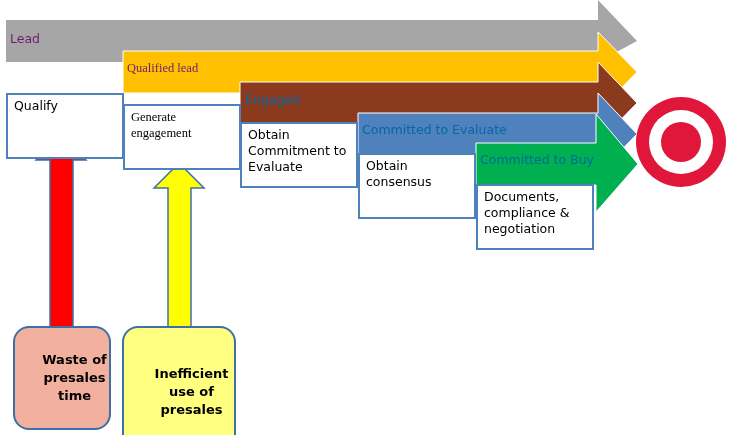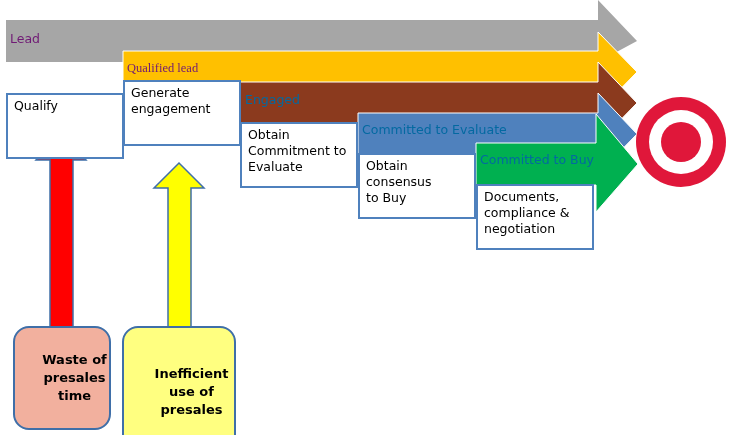--- a/index.html
+++ b/index.html
@@ -34,32 +34,31 @@
 
 <div class="lbl hdr dark" style="left:10px;top:30px;">Lead</div>
 <div class="lbl hdr dark" style="left:127px;top:60px;font-family:Liberation Serif, serif;">Qualified lead</div>
 <div class="lbl hdr" style="left:245px;top:91px;">Engaged</div>
 <div class="lbl hdr" style="left:362px;top:121px;">Committed to Evaluate</div>
 <div class="lbl hdr" style="left:480px;top:151px;">Committed to Buy</div>
 
 <div class="box" style="left:6px;top:62px;width:118px;height:66px;margin-top:31px;">
   <div>Qualify</div>
 </div>
-<div class="box" style="left:123px;top:80px;width:118px;height:66px;">
+<div class="box" style="left:123px;top:104px;width:118px;height:66px;font-family:Liberation Serif, serif;">
   <div>Generate</div>
   <div>engagement</div>
 </div>
 <div class="box" style="left:240px;top:122px;width:118px;height:66px;">
   <div>Obtain</div>
   <div>Commitment to</div>
   <div>Evaluate</div>
 </div>
 <div class="box" style="left:358px;top:153px;width:118px;height:66px;">
   <div>Obtain consensus</div>
-  <div>to Buy</div>
 </div>
 <div class="box" style="left:476px;top:184px;width:118px;height:66px;">
   <div>Documents,</div>
   <div>compliance &amp;</div>
   <div>negotiation</div>
 </div>
 
 <div class="cause" style="left:13px;top:326px;width:98px;height:104px;background:#f2b09e;">
   <div>
     <div>Waste of</div>

